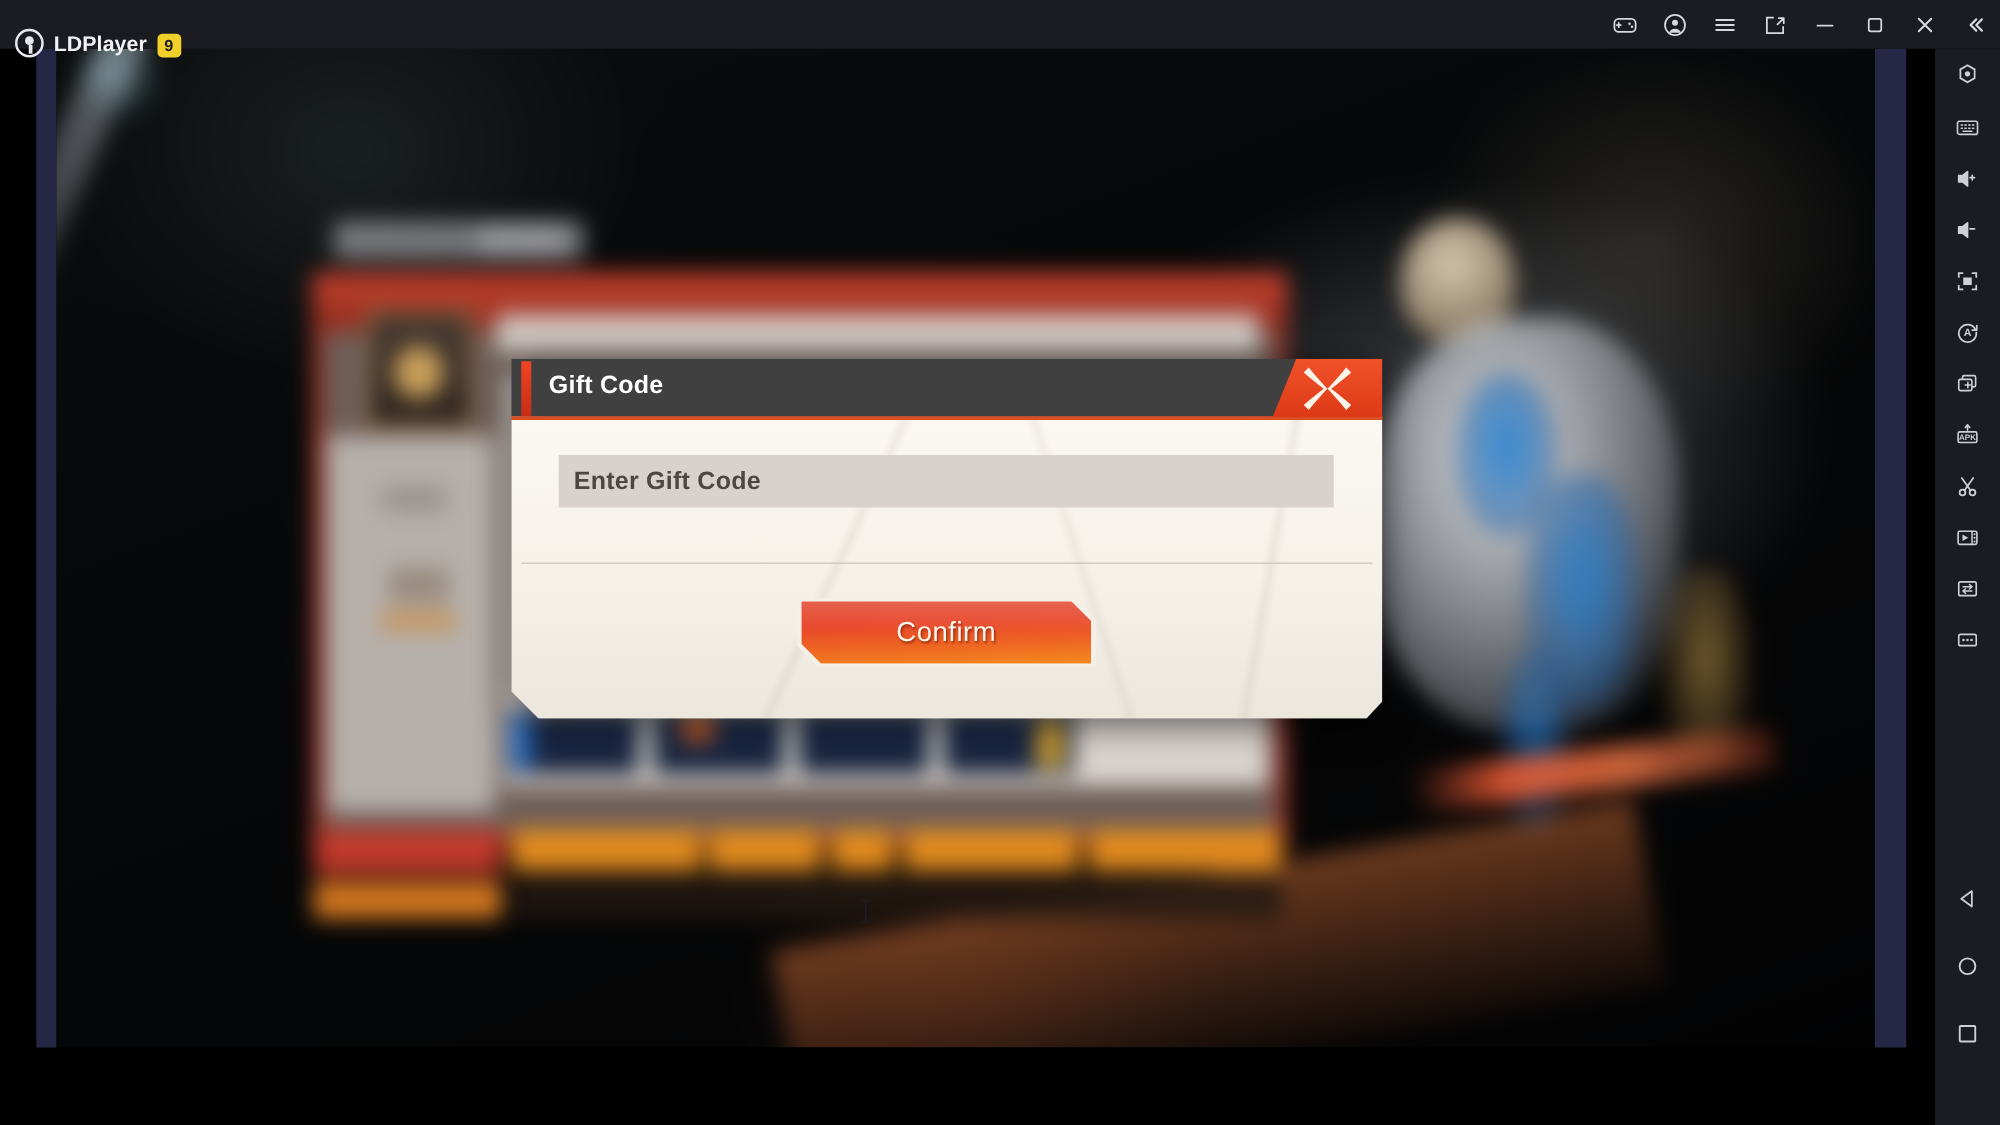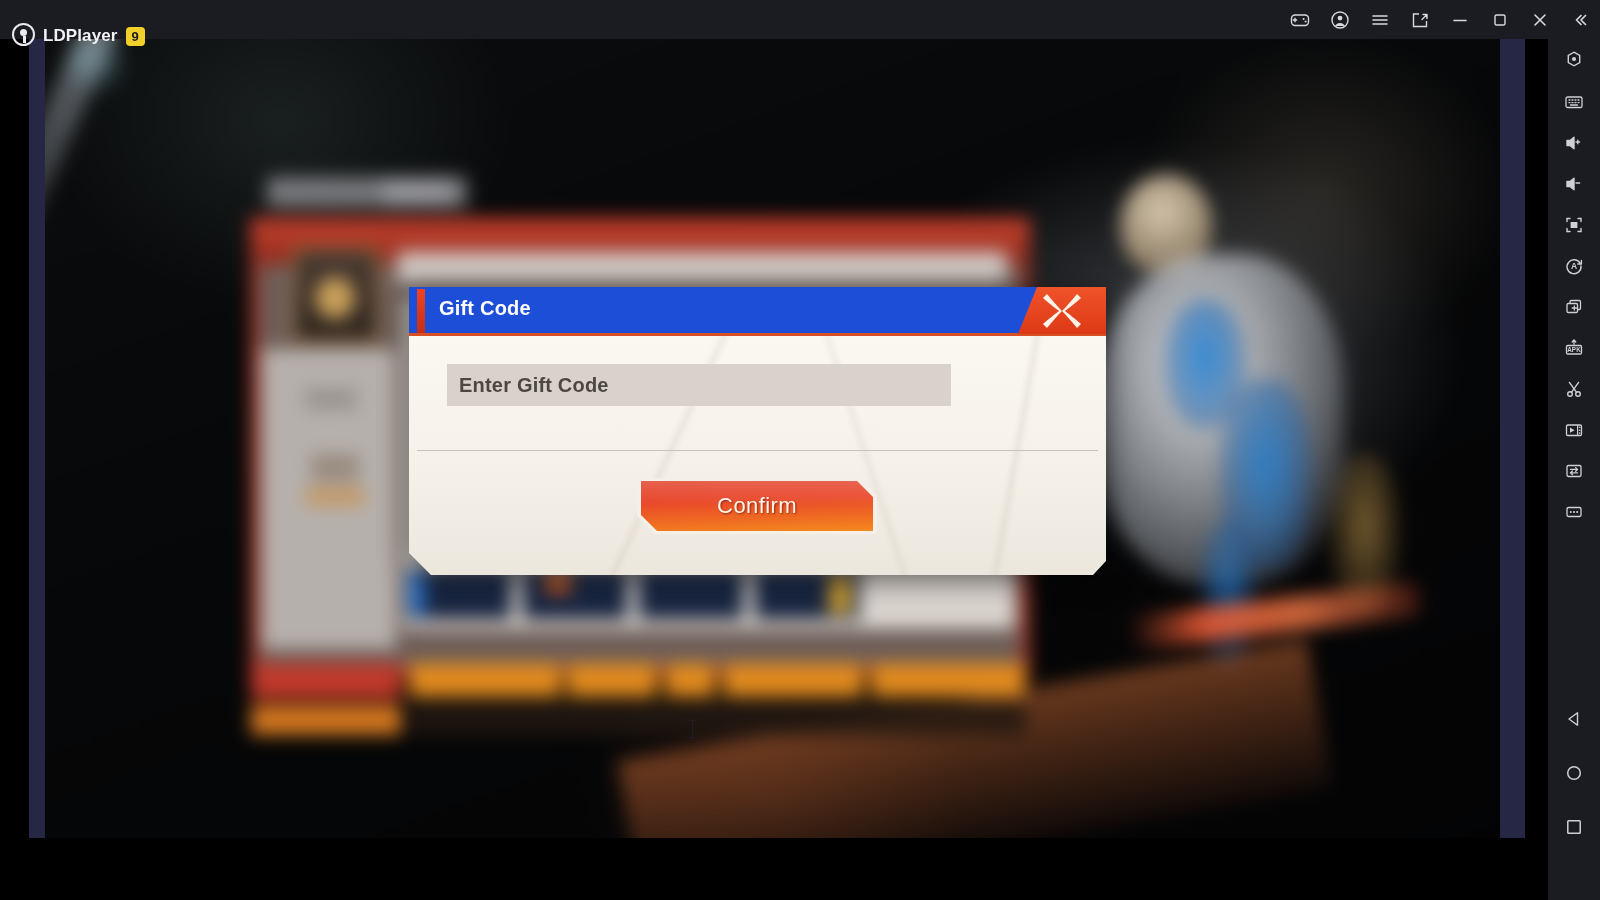--- a/index.html
+++ b/index.html
@@ -308,21 +308,21 @@
     position: absolute;
     left: 409px; top: 287px;
     width: 697px; height: 288px;
     z-index: 40;
     filter: drop-shadow(0 6px 14px rgba(0,0,0,.55));
   }
   #dlg-header {
     position: absolute;
     left: 0; top: 0;
     width: 697px; height: 46px;
-    background: #1d4ed8;
+    background: #404040;
     clip-path: polygon(0 0, 697px 0, 697px 46px, 0 46px);
   }
   #dlg-accent-bar {
     position: absolute;
     left: 8px; top: 2px;
     width: 8px; height: 44px;
     background: linear-gradient(180deg, #f04423, #c72d14);
   }
   #dlg-title {
     position: absolute;
@@ -361,21 +361,21 @@
     position: absolute;
     inset: 0;
     background:
       linear-gradient(115deg, transparent 38%, rgba(190,175,160,.18) 39%, transparent 40%),
       linear-gradient(72deg, transparent 63%, rgba(190,175,160,.14) 64%, transparent 65%),
       linear-gradient(100deg, transparent 84%, rgba(180,165,150,.16) 85%, transparent 86%);
   }
   #gift-input {
     position: absolute;
     left: 38px; top: 28px;
-    width: 504px; height: 42px;
+    width: 620px; height: 42px;
     background: #d9d2cc;
     border: none;
     display: flex;
     align-items: center;
     padding-left: 12px;
   }
   #gift-input-placeholder {
     color: #4d4742;
     font-size: 20px;
     font-weight: bold;

